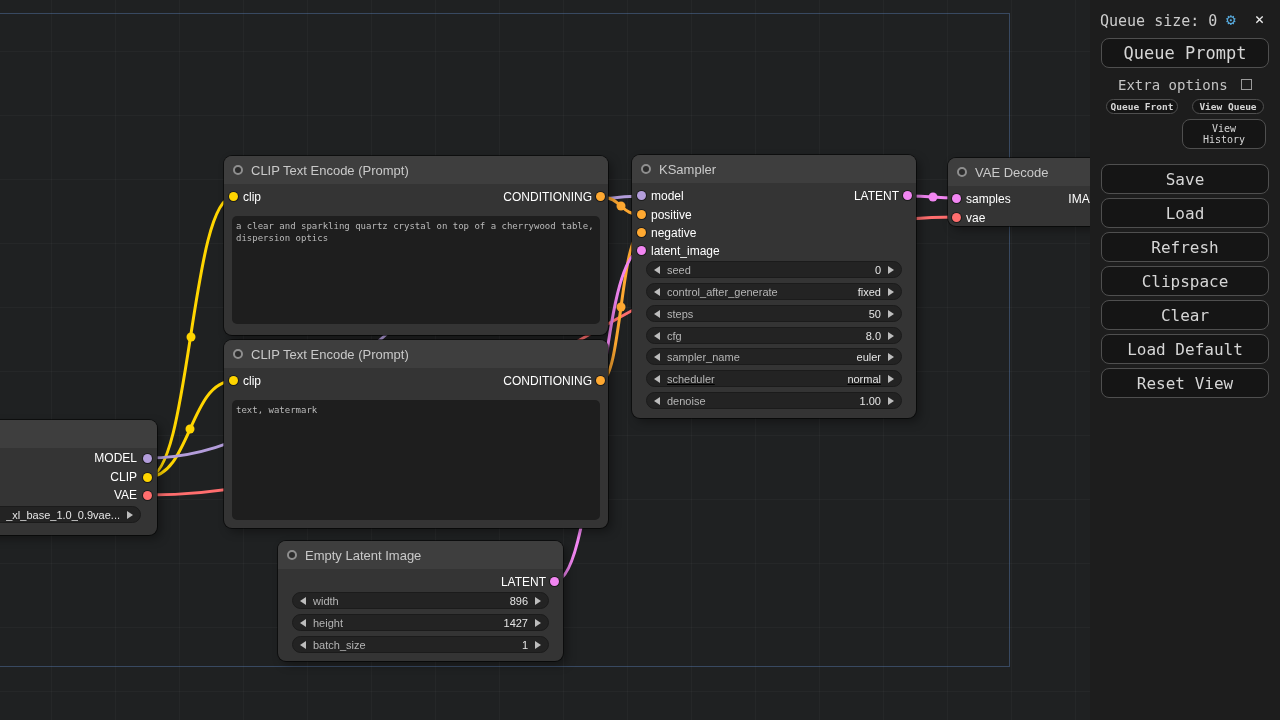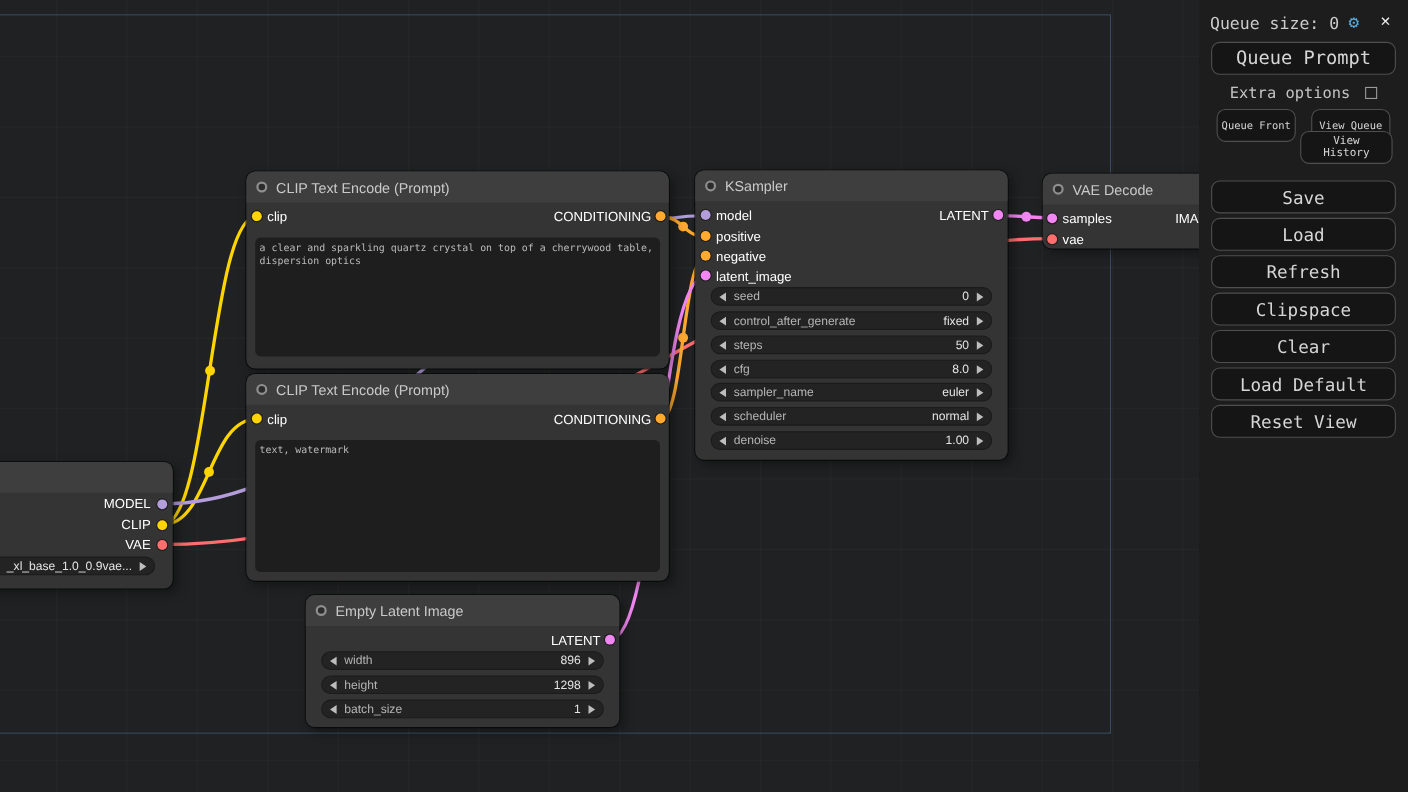--- a/index.html
+++ b/index.html
@@ -38,21 +38,21 @@
     font:9px/12px "DejaVu Sans Mono",monospace; color:#bababa;
     white-space:pre-wrap; word-break:break-word; overflow:hidden; }
 
   #sidebar { position:absolute; right:0; top:0; width:190px; height:720px;
     background:#1d1d1d; z-index:10; color:#cccccc;
     font-family:"DejaVu Sans Mono",monospace; }
   .menu-btn { position:absolute; left:11px; width:168px; height:30px; background:#151515;
     border:1px solid #4f4f4f; border-radius:8px; color:#d6d6d6; font-size:16px;
     font-family:"DejaVu Sans Mono",monospace;
     display:flex; align-items:center; justify-content:center; text-align:center; cursor:pointer; }
-  .menu-btn.small { height:30px; width:72px; font-size:9.5px; border-radius:8px; }
+  .menu-btn.small { height:15px; width:72px; font-size:9.5px; border-radius:8px;font-weight:bold; }
   .menu-btn.big { font-size:17px; }
   .menu-btn.twoline { width:84px; height:30px; font-size:10px; line-height:11px; padding:0 16px;margin-left:39px; }
   #queue-size { position:absolute; left:10px; top:12px; font-size:15px; color:#cccccc; }
   #gear { position:absolute; left:136px; top:10px; font-size:16px; cursor:pointer; }
   #close-x { position:absolute; left:165px; top:10px; font-size:15px; color:#eeeeee; cursor:pointer; }
   #extra-label { position:absolute; left:28px; top:77px; font-size:14px; color:#c4c4c4; }
   #extra-checkbox { position:absolute; left:151px; top:79px; width:11px; height:11px;
     border:1px solid #9a9a9a; background:transparent; cursor:pointer; }
 </style>
 </head>
@@ -144,21 +144,21 @@
       <span class="wlabel">cfg</span>
       <span class="wvalue">8.0</span>
       <span class="tri-r"></span>
     </div>
     <div class="widget" style="top:193px;">
       <span class="tri-l"></span>
       <span class="wlabel">sampler_name</span>
       <span class="wvalue">euler</span>
       <span class="tri-r"></span>
     </div>
-    <div class="widget" style="top:215px;">
+    <div class="widget" style="top:215px;text-decoration:underline;">
       <span class="tri-l"></span>
       <span class="wlabel">scheduler</span>
       <span class="wvalue">normal</span>
       <span class="tri-r"></span>
     </div>
     <div class="widget" style="top:237px;">
       <span class="tri-l"></span>
       <span class="wlabel">denoise</span>
       <span class="wvalue">1.00</span>
       <span class="tri-r"></span>
@@ -201,21 +201,21 @@
     <span class="slot-label" style="right:17px; top:34px;">LATENT</span>
     <div class="widget" style="top:51px;">
       <span class="tri-l"></span>
       <span class="wlabel">width</span>
       <span class="wvalue">896</span>
       <span class="tri-r"></span>
     </div>
     <div class="widget" style="top:73px;">
       <span class="tri-l"></span>
       <span class="wlabel">height</span>
-      <span class="wvalue">1298</span>
+      <span class="wvalue">1427</span>
       <span class="tri-r"></span>
     </div>
     <div class="widget" style="top:95px;">
       <span class="tri-l"></span>
       <span class="wlabel">batch_size</span>
       <span class="wvalue">1</span>
       <span class="tri-r"></span>
     </div>
   </div>
 

